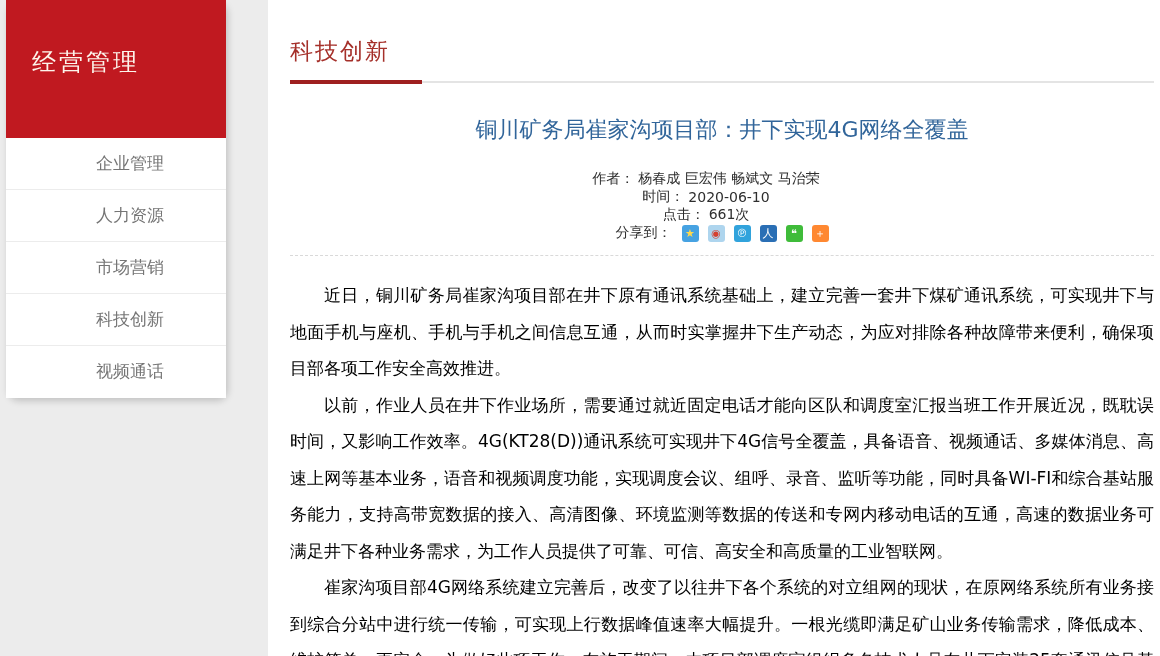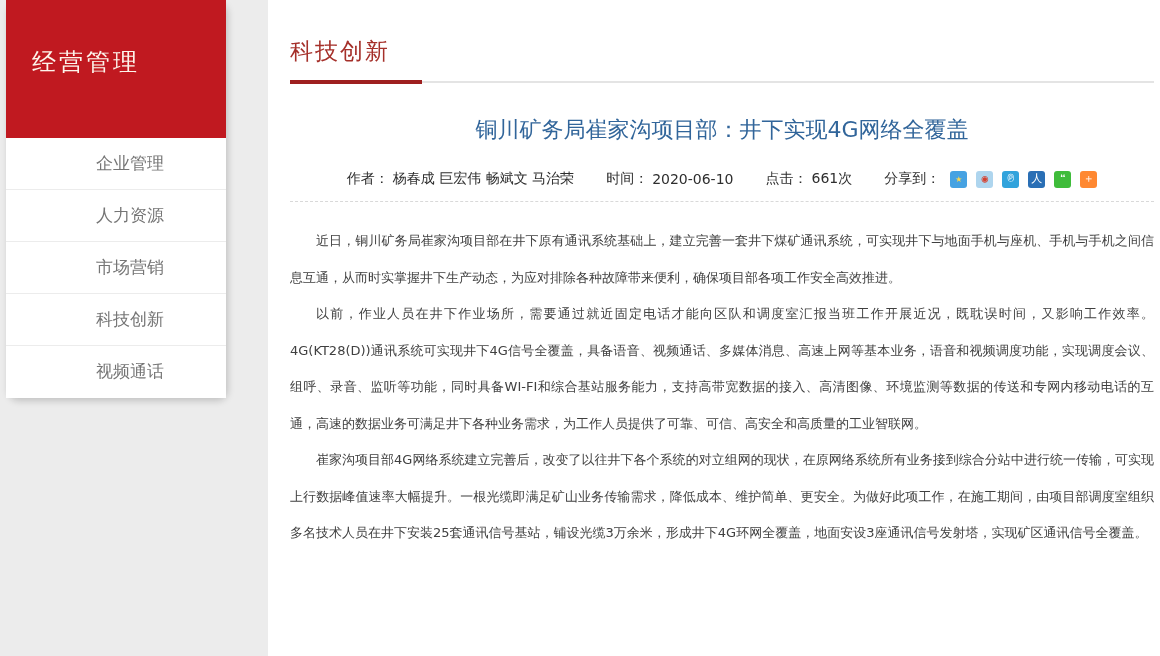--- a/index.html
+++ b/index.html
@@ -44,36 +44,36 @@
   }
   .section-underline{display:flex;align-items:center;margin-top:13px;}
   .red-bar{width:132px;height:4px;background:var(--underline-red);}
   .gray-bar{flex:1;height:2px;background:#e4e4e4;}
   .article-title{
     text-align:center;color:var(--title-blue);
     font-size:22px;margin-top:31px;white-space:nowrap;
   }
   .meta{
     display:flex;justify-content:center;align-items:center;
-    margin-top:25px;font-size:14px;color:#2e2e2e;white-space:nowrap;
+    margin-top:25px;font-size:14px;color:#2e2e2e;white-space:nowrap;flex-direction:column;
   }
   .meta-group{display:flex;align-items:center;margin-right:32px;}
-  .meta-group:last-child{margin-right:0;font-family:Liberation Mono, monospace;}
+  .meta-group:last-child{margin-right:0;}
   .meta-label{margin-right:4px;}
   .share-icons{display:flex;align-items:center;margin-left:6px;}
   .share-ico{
     width:17px;height:17px;border-radius:3px;margin-right:9px;
     font-size:11px;line-height:17px;text-align:center;cursor:pointer;
     display:inline-block;overflow:hidden;
   }
   .share-ico:last-child{margin-right:0;}
   .dash-sep{border-top:1px dashed #d9d9d9;margin-top:13px;}
   .article-body{margin-top:21px;}
   .article-body p{
-    margin:0;font-size:13px;line-height:36.5px;color:#404040;
+    margin:0;font-size:17px;line-height:36.5px;color:#000000;
     text-align:justify;text-indent:2em;
   }
 </style>
 </head>
 <body>
 
 <div class="sidebar">
   <div class="sidebar-header">经营管理</div>
   <div class="sidebar-menu">
     <div class="menu-item">企业管理</div>

